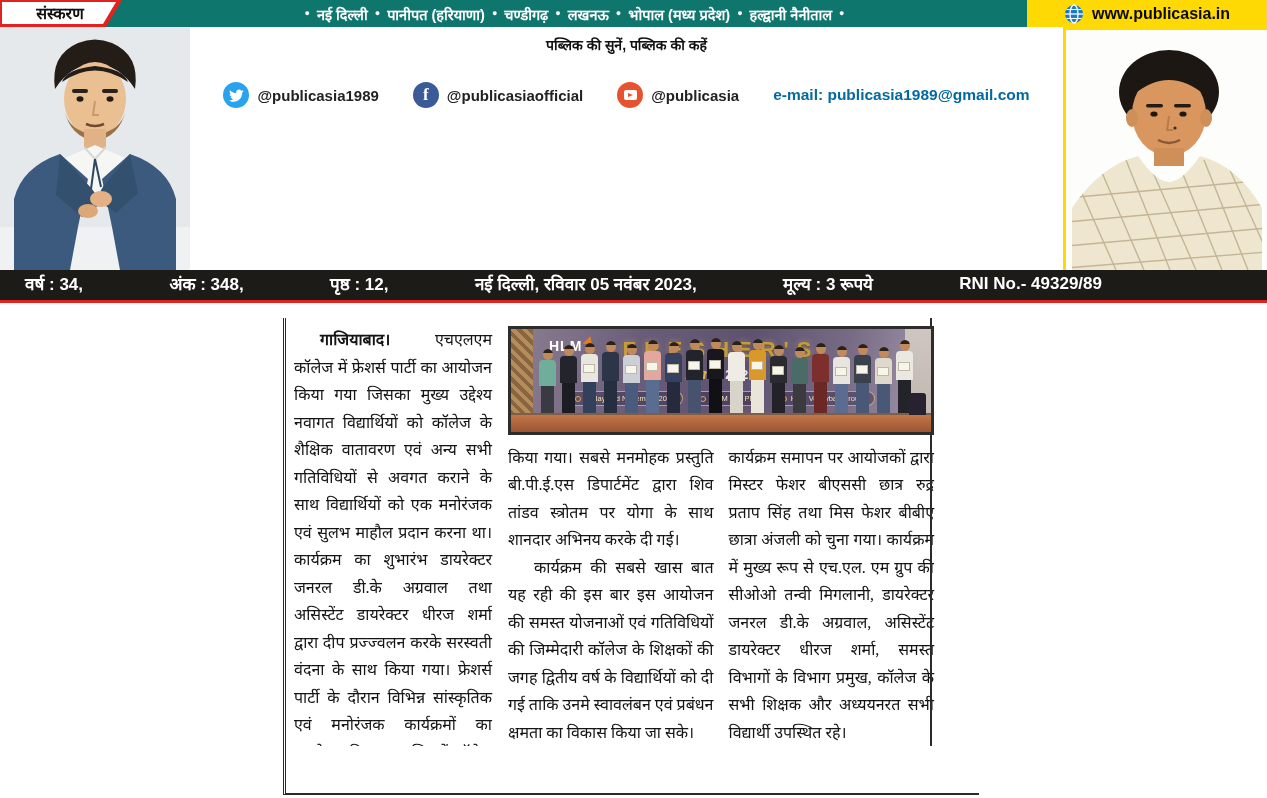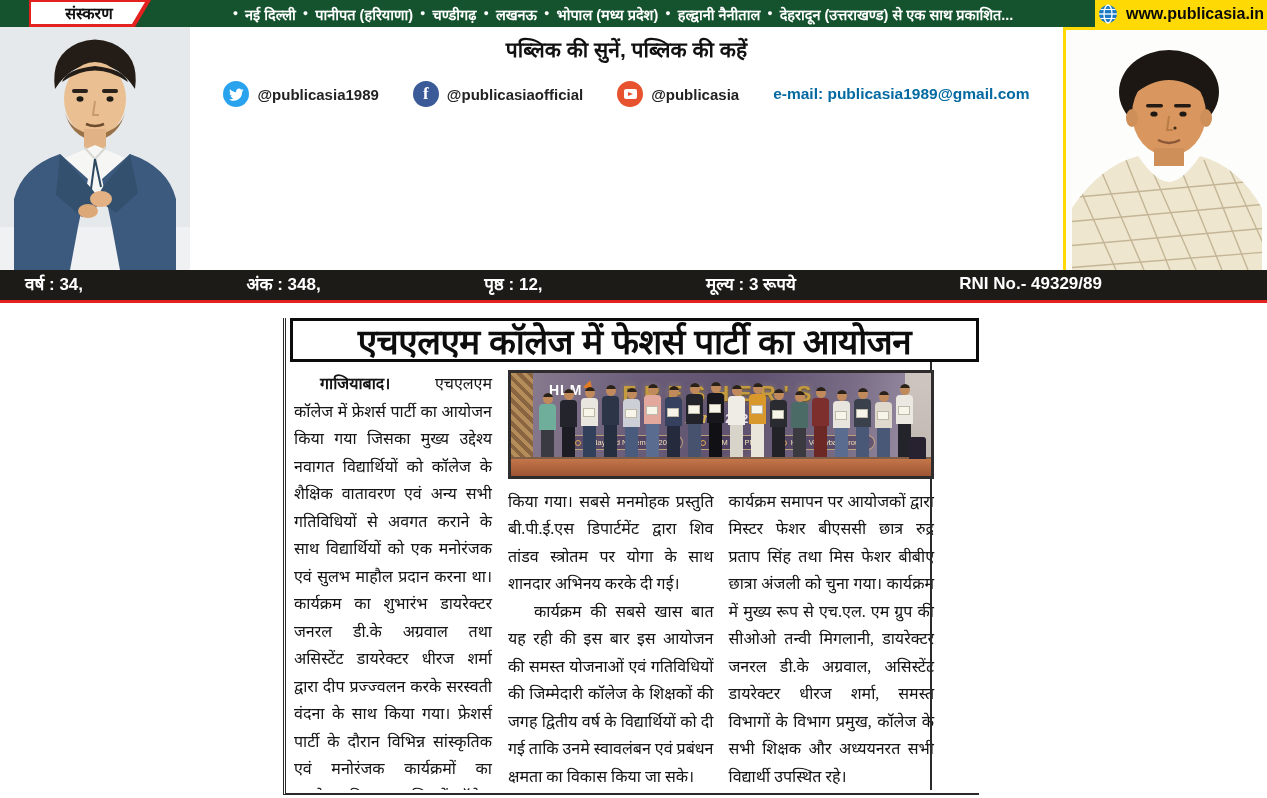--- a/index.html
+++ b/index.html
@@ -1,32 +1,32 @@
 <!DOCTYPE html>
 <html><head>
 <meta charset="utf-8">
 <style>
   * { margin:0; padding:0; box-sizing:border-box; }
   html,body { width:1267px; height:798px; background:#ffffff; overflow:hidden; }
   body { position:relative; font-family:"Liberation Sans", sans-serif; }
 
   
-  .topbar { position:absolute; left:0; top:0; width:1267px; height:27px; background:#14532d; display:flex; align-items:stretch;padding-left:29px; }
+  .topbar { position:absolute; left:0; top:0; width:1267px; height:27px; background:#0f766e; display:flex; align-items:stretch; }
   .edition-wrap { position:relative; width:122px; background:#e3211f; clip-path:polygon(0 0,100% 0,calc(100% - 16px) 100%,0 100%); flex:0 0 auto; z-index:2; }
   .edition-inner { position:absolute; inset:2px 4px 3px 2px; background:#fff; clip-path:polygon(0 0,calc(100% - 2px) 0,calc(100% - 15px) 100%,0 100%); display:flex; align-items:center; justify-content:center; font-weight:700; font-size:16px; color:#111; }
   .cities { flex:1; display:flex; align-items:center; justify-content:center; gap:7px; color:#fff; font-weight:700; font-size:14.5px; white-space:nowrap; overflow:hidden; }
   .cities .bullet { font-size:9px; position:relative; top:-1px; }
-  .website-box { flex:0 0 auto; width:172px; background:#ffd903; display:flex; align-items:center; justify-content:center; gap:8px; color:#0a0a0a; font-weight:700; font-size:16px; }
+  .website-box { flex:0 0 auto; width:240px; background:#ffd903; display:flex; align-items:center; justify-content:center; gap:8px; color:#0a0a0a; font-weight:700; font-size:16px; }
 
   
   .masthead { position:absolute; left:0; top:27px; width:1267px; height:243px; display:flex; }
   .photo-left { width:190px; height:243px; flex:0 0 auto; overflow:hidden; }
   .photo-right { width:204px; height:243px; flex:0 0 auto; overflow:hidden; border-left:3px solid #ffd903; border-top:3px solid #ffd903; background:#fff; }
   .mast-center { flex:1; display:flex; flex-direction:column; align-items:center; justify-content:flex-start; padding-top:8px; }
-  .tagline { font-size:21px; font-weight:700; color:#111; margin-bottom:4px; }
+  .tagline { font-size:14px; font-weight:700; color:#111; margin-bottom:14px; }
   .paper-title { font-size:100px; line-height:122px; font-weight:900; color:#e3211f; letter-spacing:-2px; white-space:nowrap; font-family:"Liberation Serif", serif; }
   .social-row { display:flex; align-items:center; gap:34px; margin-top:14px; }
   .social-item { display:flex; align-items:center; gap:8px; font-size:15px; font-weight:700; color:#222;text-align:center; }
   .icon-circle { width:26px; height:26px; border-radius:50%; display:flex; align-items:center; justify-content:center; flex:0 0 auto; }
   .tw { background:#2aa3ef; } .fb { background:#3a5a98; } .yt { background:#e8532f; }
   .fb-f { color:#fff; font-weight:900; font-size:17px; font-family:"Liberation Serif", serif; }
   .yt-box { width:13px; height:10px; background:#fff; border-radius:2px; position:relative; }
   .yt-box::after { content:""; position:absolute; left:4px; top:2.5px; border-left:5px solid #e8532f; border-top:2.5px solid transparent; border-bottom:2.5px solid transparent; }
   .email { font-size:15.5px; font-weight:700; color:#0369a1; }
 
@@ -86,21 +86,20 @@
       <span>पानीपत (हरियाणा)</span>
       <span class="bullet">●</span>
       <span>चण्डीगढ़</span>
       <span class="bullet">●</span>
       <span>लखनऊ</span>
       <span class="bullet">●</span>
       <span>भोपाल (मध्य प्रदेश)</span>
       <span class="bullet">●</span>
       <span>हल्द्वानी नैनीताल</span>
       <span class="bullet">●</span>
-      <span>देहरादून (उत्तराखण्ड) से एक साथ प्रकाशित...</span>
     </div>
   <div class="website-box">
     <svg width="20" height="20" viewBox="0 0 20 20">
       <circle cx="10" cy="10" r="9" fill="#1a7ac4"></circle>
       <ellipse cx="10" cy="10" rx="4" ry="9" fill="none" stroke="#fff" stroke-width="1.3"></ellipse>
       <line x1="1" y1="10" x2="19" y2="10" stroke="#fff" stroke-width="1.3"></line>
       <line x1="2.5" y1="5.5" x2="17.5" y2="5.5" stroke="#fff" stroke-width="1.1"></line>
       <line x1="2.5" y1="14.5" x2="17.5" y2="14.5" stroke="#fff" stroke-width="1.1"></line>
     </svg>
     <span>www.publicasia.in</span>
@@ -199,28 +198,26 @@
           <line x1="0" y1="238" x2="201" y2="222"></line>
       </g>
     </svg>
   </div>
 </div>
 
 <div class="infobar">
     <span class="info-item">वर्ष : 34,</span>
     <span class="info-item">अंक : 348,</span>
     <span class="info-item">पृष्ठ : 12,</span>
+    <span class="info-item">नई दिल्ली, रविवार 05 नवंबर 2023,</span>
     <span class="info-item">मूल्य : 3 रूपये</span>
     <span class="info-item">RNI No.- 49329/89</span>
   </div>
 
 <div class="article">
-  <div class="headline-box">
-    <span class="headline">एचएलएम कॉलेज में फेशर्स पार्टी का आयोजन</span>
-  </div>
 
   <div class="article-body">
     <div class="right-rule"></div>
 
     <div class="col1">
       <p class="newsp indent"><span class="dateline">गाजियाबाद।</span><span> एचएलएम कॉलेज में फ्रेशर्स पार्टी का आयोजन किया गया जिसका मुख्य उद्देश्य नवागत विद्यार्थियों को कॉलेज के शैक्षिक वातावरण एवं अन्य सभी गतिविधियों से अवगत कराने के साथ विद्यार्थियों को एक मनोरंजक एवं सुलभ माहौल प्रदान करना था। कार्यक्रम का शुभारंभ डायरेक्टर जनरल डी.के अग्रवाल तथा असिस्टेंट डायरेक्टर धीरज शर्मा द्वारा दीप प्रज्ज्वलन करके सरस्वती वंदना के साथ किया गया। फ्रेशर्स पार्टी के दौरान विभिन्न सांस्कृतिक एवं मनोरंजक कार्यक्रमों का आयोजन किया गया जिसमें कॉलेज के विभिन्न विभागों द्वारा अलग-अलग प्रस्तुति दी गई एवं रैम्प वॉक का सुंदर आयोजन</span></p>
     </div>
 
     <div class="right-area">
       <div class="event-photo">

